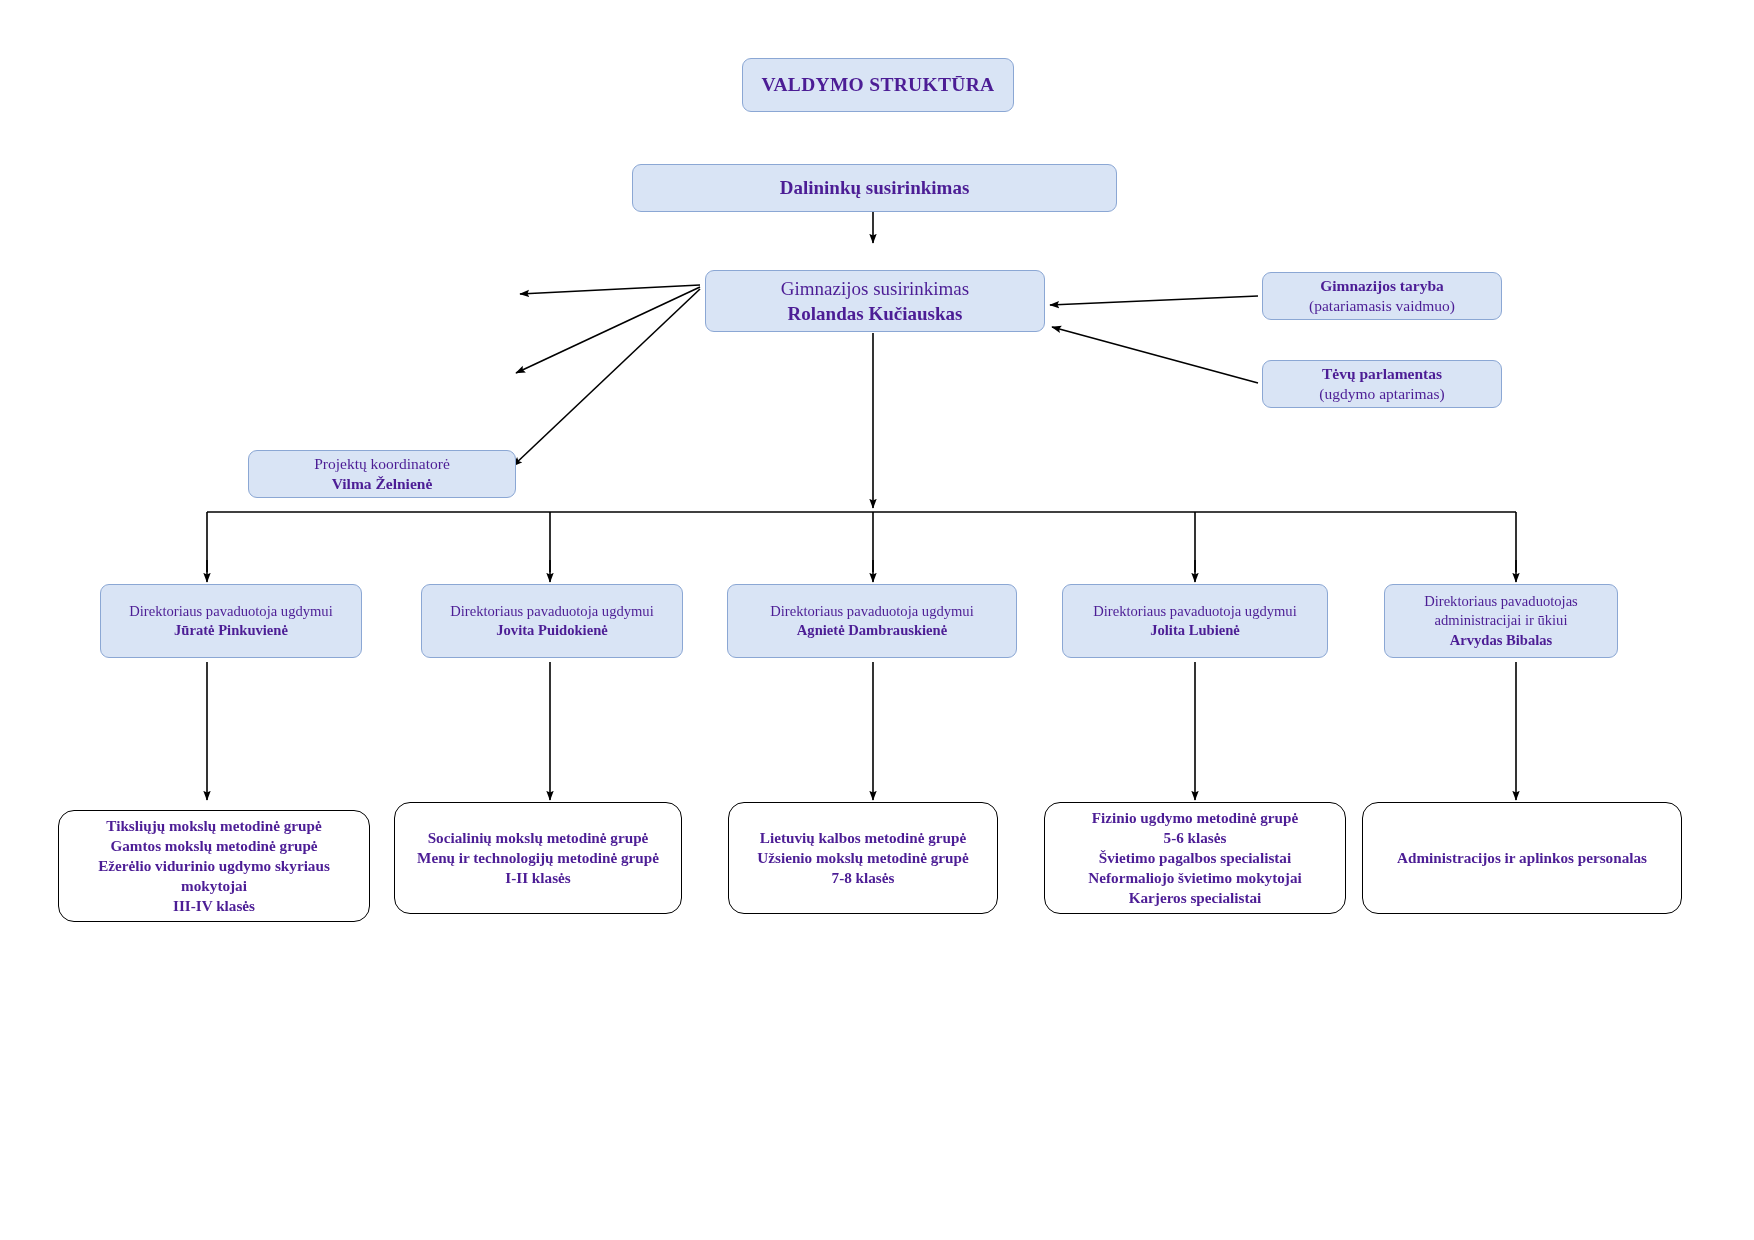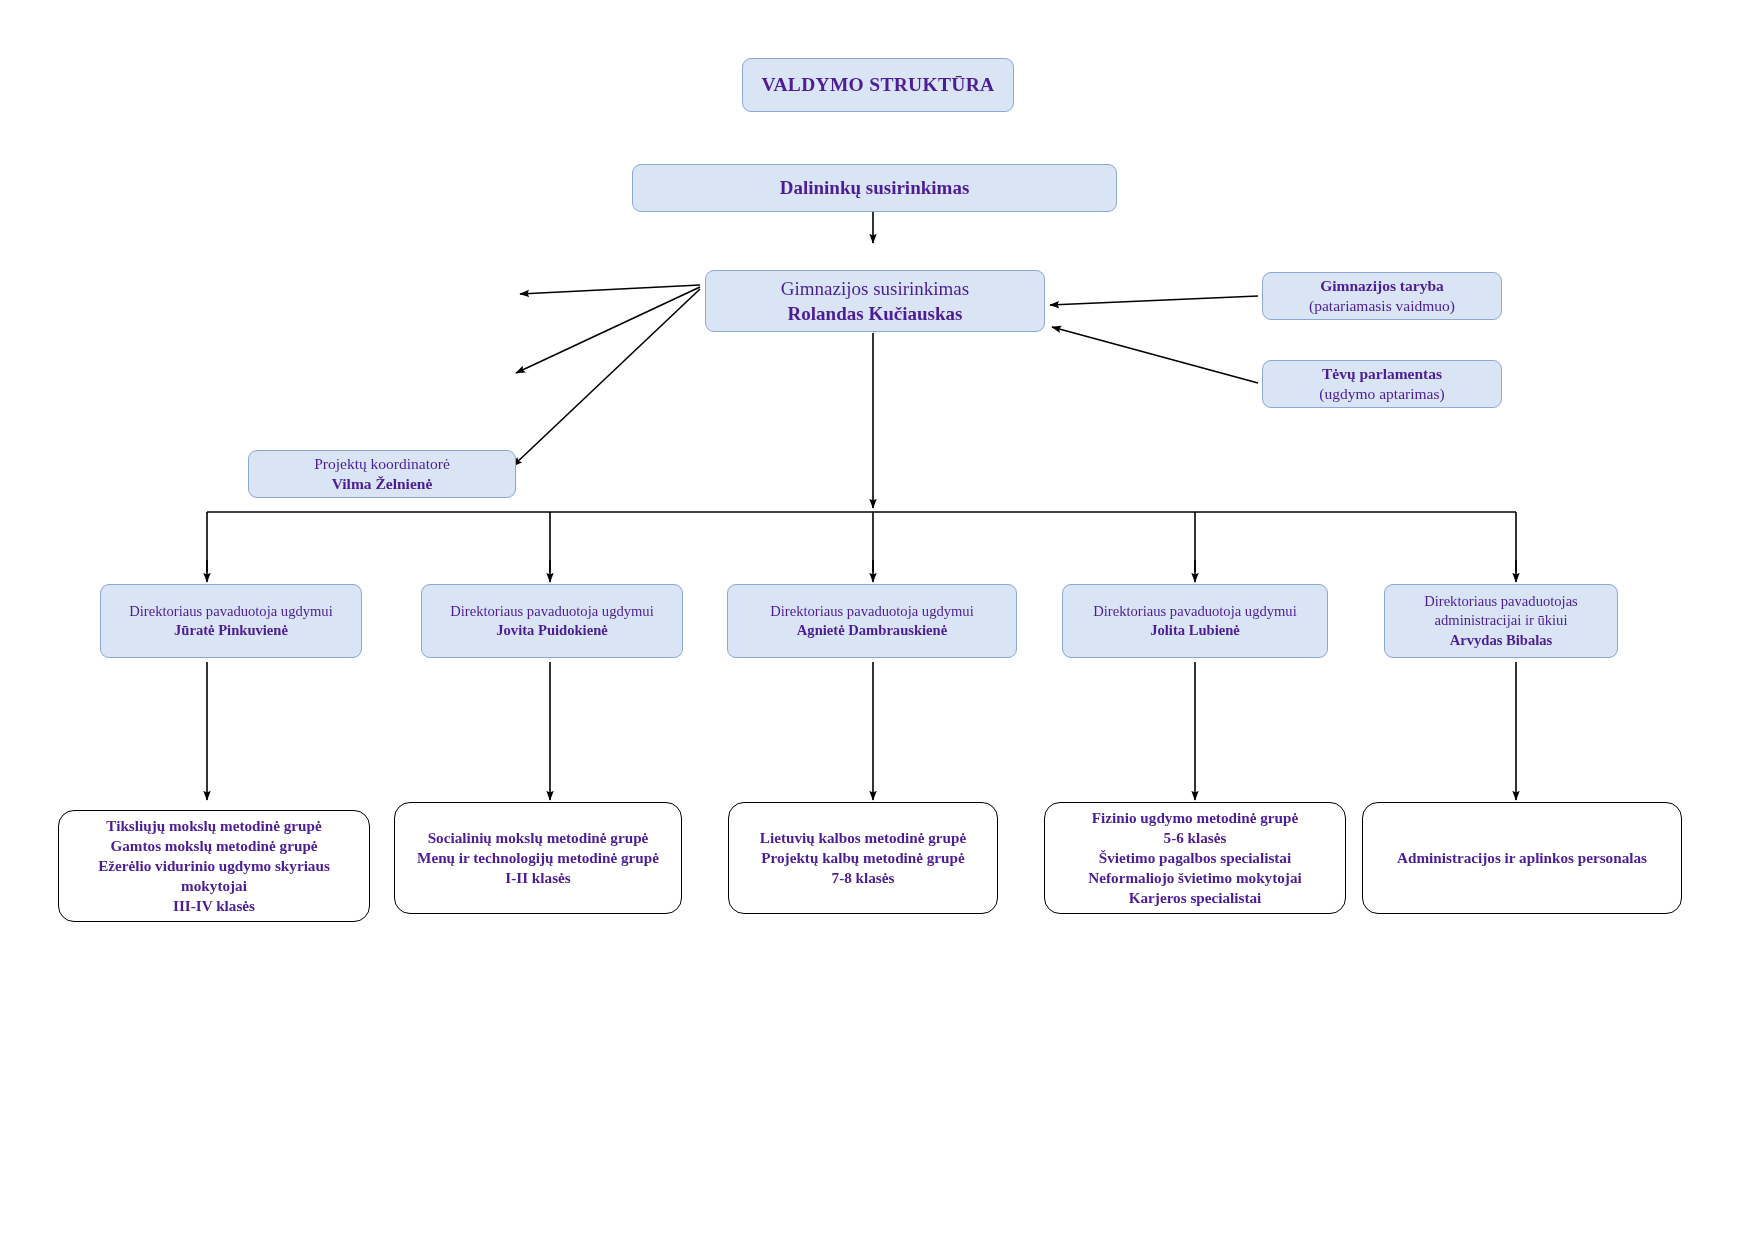--- a/index.html
+++ b/index.html
@@ -161,21 +161,21 @@
   </div>
 
   <div class="node white leaf-node" style="left:394px;top:802px;width:288px;height:112px;padding:6px 8px;">
     <span class="ln b">Socialinių mokslų metodinė grupė</span>
     <span class="ln b">Menų ir technologijų metodinė grupė</span>
     <span class="ln b">I-II klasės</span>
   </div>
 
   <div class="node white leaf-node" style="left:728px;top:802px;width:270px;height:112px;padding:6px 10px;">
     <span class="ln b">Lietuvių kalbos metodinė grupė</span>
-    <span class="ln b">Projektų kalbų metodinė grupė</span>
+    <span class="ln b">Užsienio mokslų metodinė grupė</span>
     <span class="ln b">7-8 klasės</span>
   </div>
 
   <div class="node white leaf-node" style="left:1044px;top:802px;width:302px;height:112px;padding:6px 10px;">
     <span class="ln b">Fizinio ugdymo metodinė grupė</span>
     <span class="ln b">5-6 klasės</span>
     <span class="ln b">Švietimo pagalbos specialistai</span>
     <span class="ln b">Neformaliojo švietimo mokytojai</span>
     <span class="ln b">Karjeros specialistai</span>
   </div>

